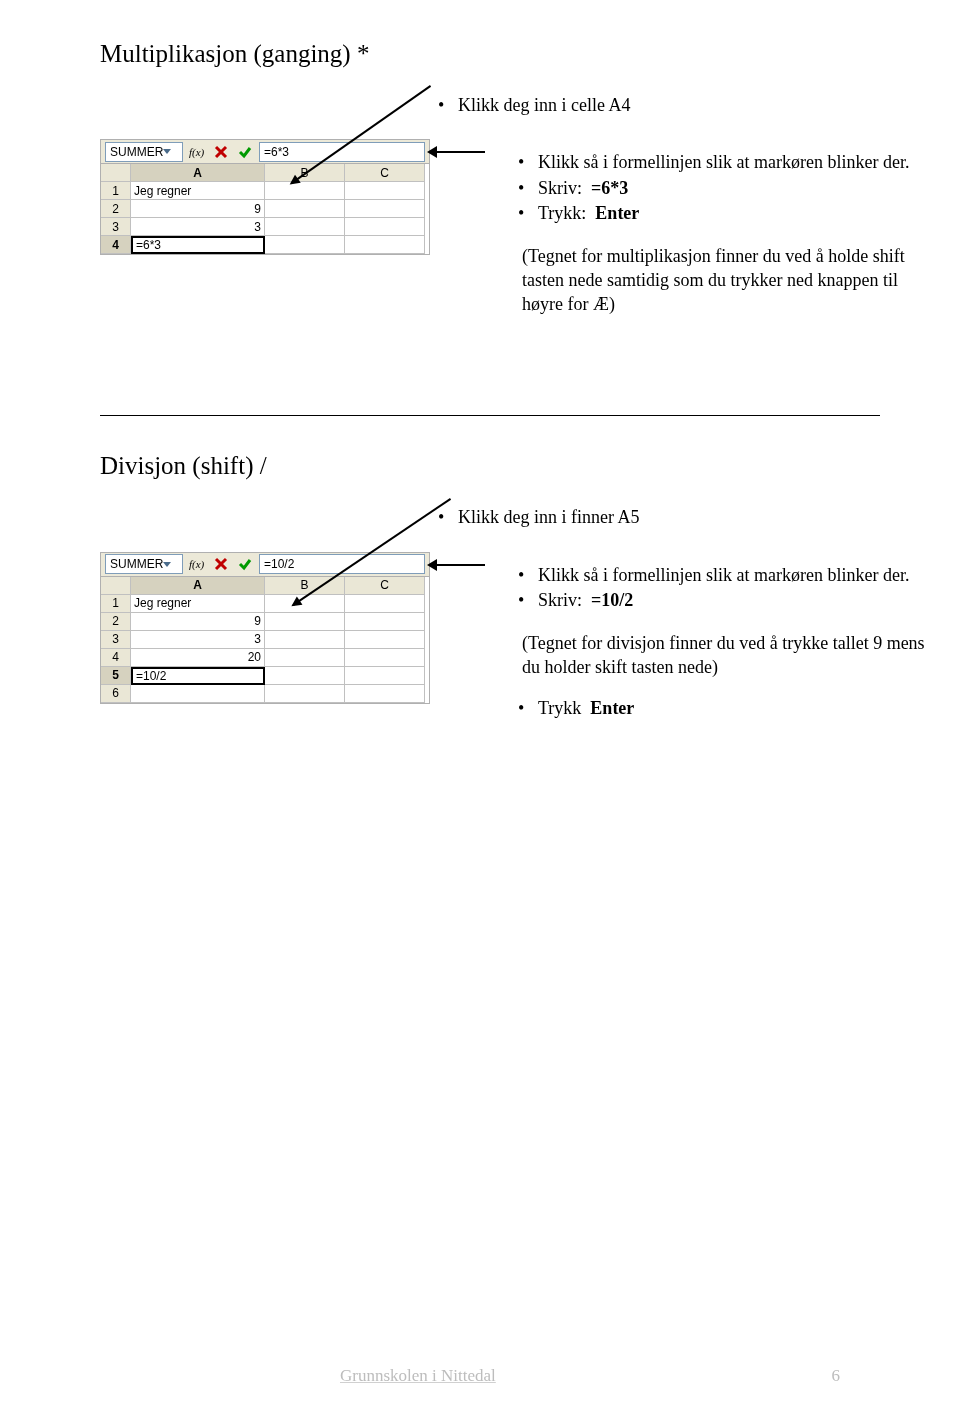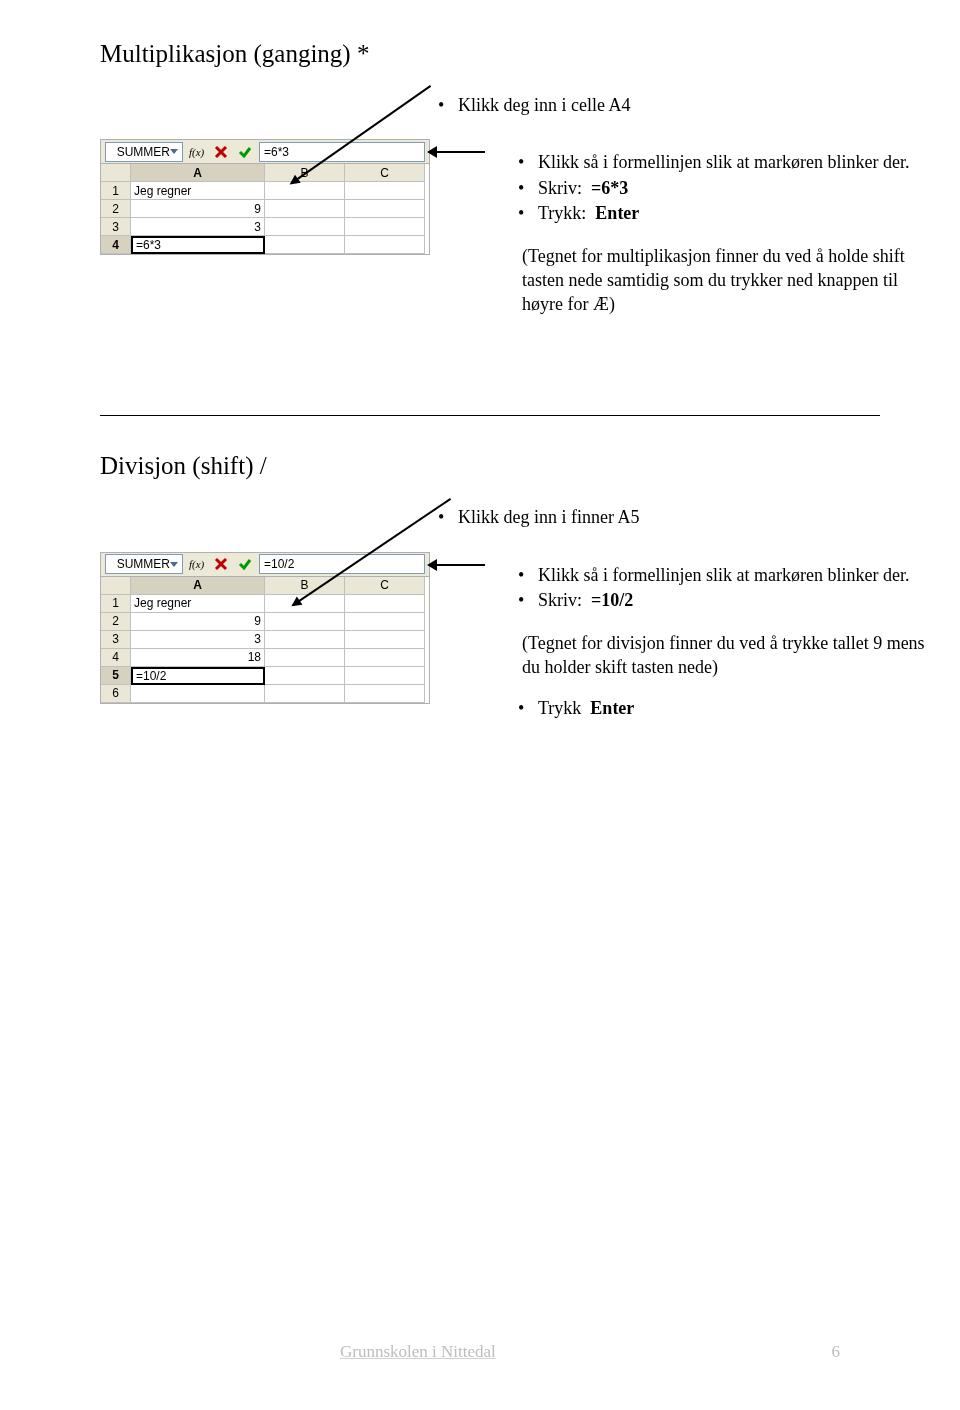--- a/index.html
+++ b/index.html
@@ -66,21 +66,21 @@
     border-bottom: 1px solid #b0b0b0;
   }
   .namebox {
     flex: 0 0 78px;
     background: #fff;
     border: 1px solid #7f9db9;
     height: 20px;
     padding: 2px 4px;
     display: flex;
     align-items: center;
-    justify-content: flex-end;
+    justify-content: flex-start;
   }
   .namebox .dd {
     width: 0; height: 0;
     border-left: 4px solid transparent;
     border-right: 4px solid transparent;
     border-top: 5px solid #4a6b8a;
     background:
       linear-gradient(#fff,#fff);
   }
   .iconbtn {
@@ -167,21 +167,21 @@
   }
 
   hr.rule {
     border: none;
     border-top: 1px solid #000;
     margin: 48px 0 36px 0;
   }
 
   .footer {
     position: absolute;
-    bottom: 48px;
+    bottom: 24px;
     left: 0;
     width: 960px;
     display: flex;
     justify-content: space-between;
     padding: 0 120px 0 0;
     font-size: 17px;
     color: #bdbdbd;
   }
   .footer .left { margin-left: 340px; text-decoration: underline; text-decoration-color:#d0d0d0; }
 
@@ -347,21 +347,21 @@
             <div class="cell wC"></div>
           </div>
           <div class="gridrow">
             <div class="cell rowhdr">3</div>
             <div class="cell wA num">3</div>
             <div class="cell wB"></div>
             <div class="cell wC"></div>
           </div>
           <div class="gridrow">
             <div class="cell rowhdr">4</div>
-            <div class="cell wA num">18</div>
+            <div class="cell wA num">20</div>
             <div class="cell wB"></div>
             <div class="cell wC"></div>
           </div>
           <div class="gridrow">
             <div class="cell rowhdr active">5</div>
             <div class="cell wA sel">=10/2</div>
             <div class="cell wB"></div>
             <div class="cell wC"></div>
           </div>
           <div class="gridrow">

